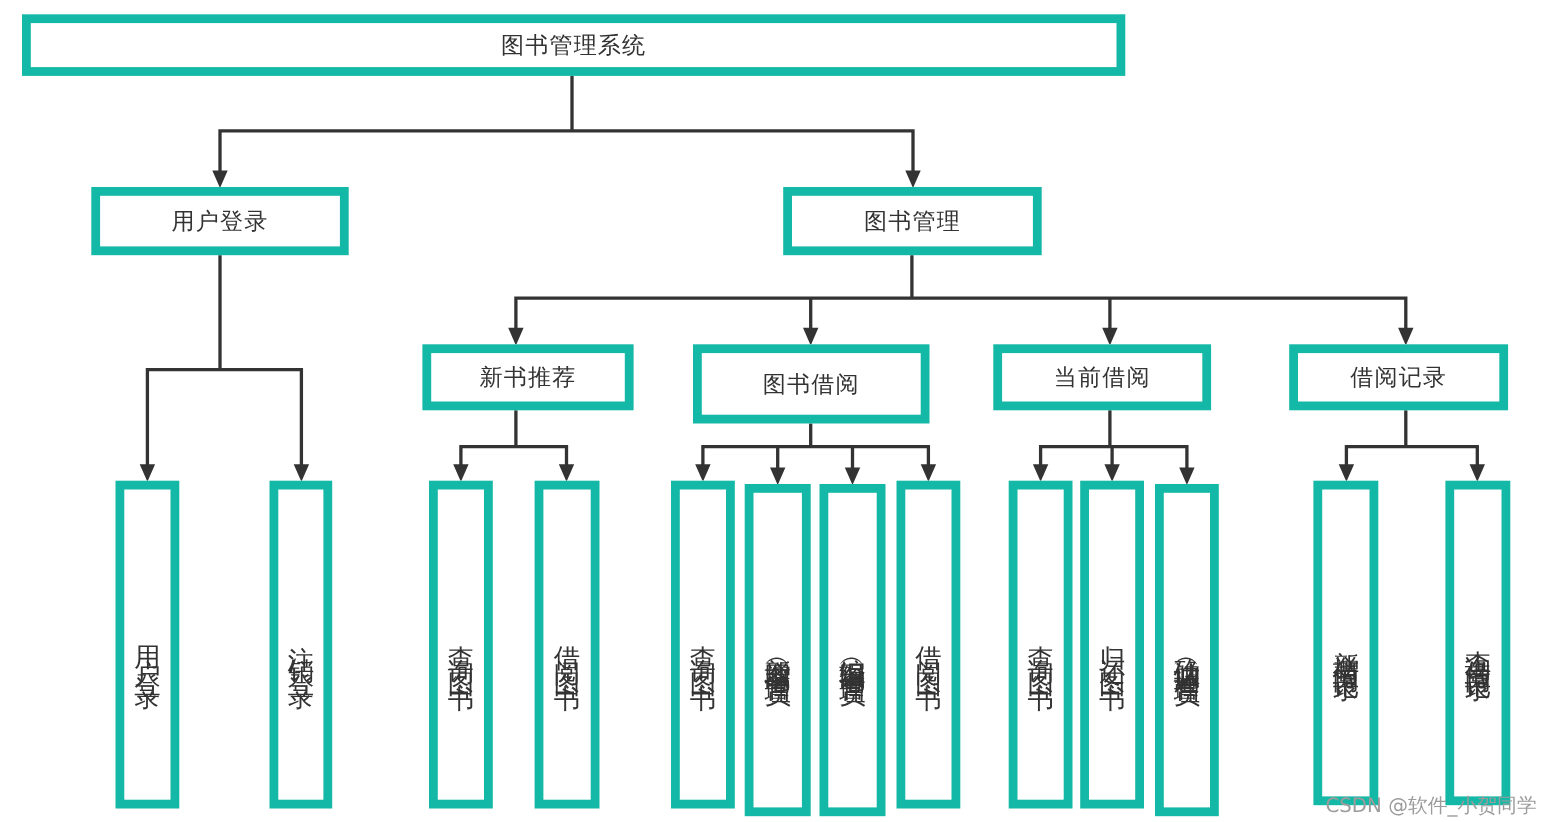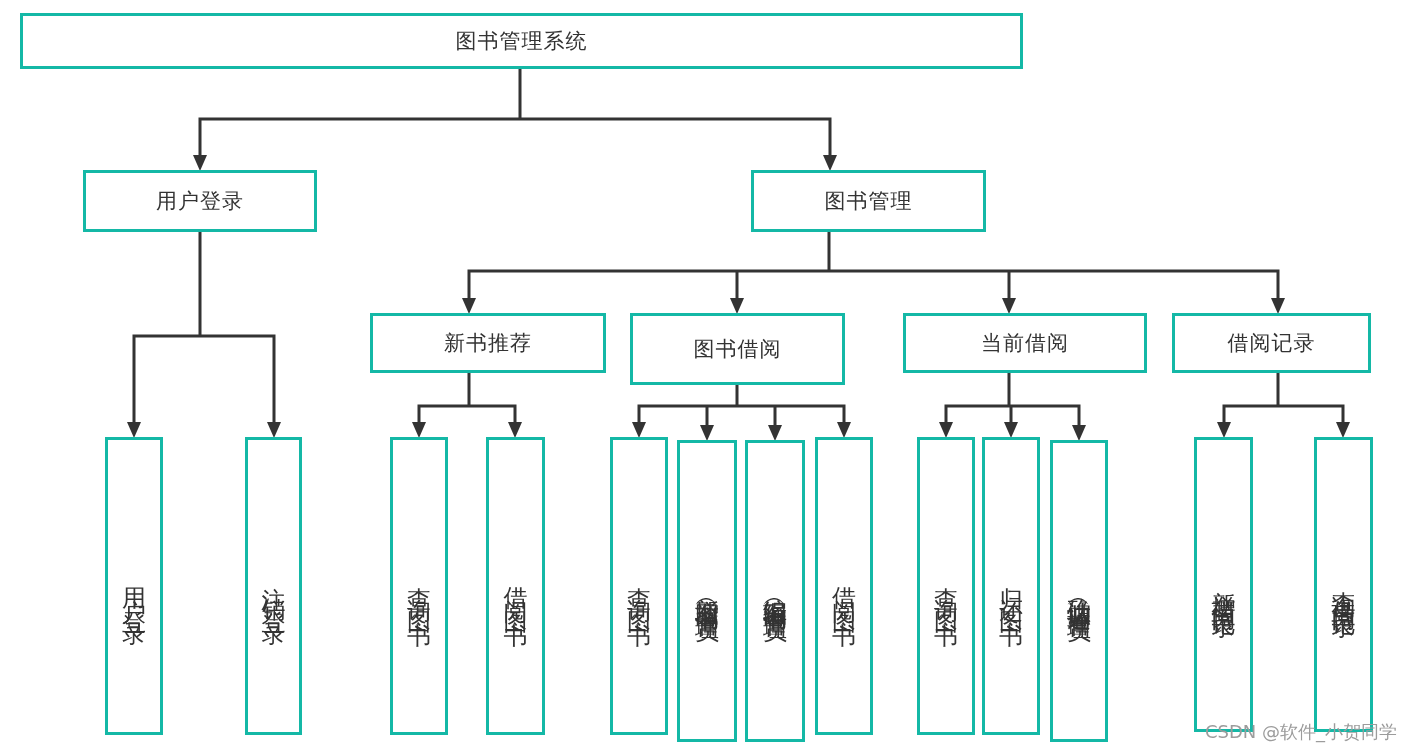--- a/index.html
+++ b/index.html
@@ -18,21 +18,21 @@
   .connectors {
     position: absolute;
     left: 0;
     top: 0;
     width: 1405px;
     height: 747px;
   }
   .box {
     position: absolute;
     box-sizing: border-box;
-    border: 3px solid #14b8a6;
+    border: 8px solid #14b8a6;
     background: #ffffff;
     display: flex;
     align-items: center;
     justify-content: center;
     color: #333333;
   }
   .box.h span {
     font-size: 21px;
     letter-spacing: 1px;
     white-space: nowrap;
@@ -91,31 +91,31 @@
          M1336 422 L1350 422 L1343 438 Z"></path>
   </svg>
 
   <div class="box h" style="left:20px;top:13px;width:1003px;height:56px">
     <span>图书管理系统</span>
   </div>
 
   <div class="box h" style="left:83px;top:170px;width:234px;height:62px">
     <span>用户登录</span>
   </div>
-  <div class="box h" style="left:751px;top:170px;width:235px;height:62px">
+  <div class="box h" style="left:712px;top:170px;width:235px;height:62px">
     <span>图书管理</span>
   </div>
 
-  <div class="box h" style="left:370px;top:313px;width:236px;height:60px">
+  <div class="box h" style="left:384px;top:313px;width:192px;height:60px">
     <span>新书推荐</span>
   </div>
   <div class="box h" style="left:630px;top:313px;width:215px;height:72px">
     <span>图书借阅</span>
   </div>
-  <div class="box h" style="left:903px;top:313px;width:244px;height:60px">
+  <div class="box h" style="left:903px;top:313px;width:198px;height:60px">
     <span>当前借阅</span>
   </div>
   <div class="box h" style="left:1172px;top:313px;width:199px;height:60px">
     <span>借阅记录</span>
   </div>
 
   <div class="box v" style="left:105px;top:437px;width:58px;height:298px">
     <span class="ls4">用户登录</span>
   </div>
   <div class="box v" style="left:245px;top:437px;width:57px;height:298px">

